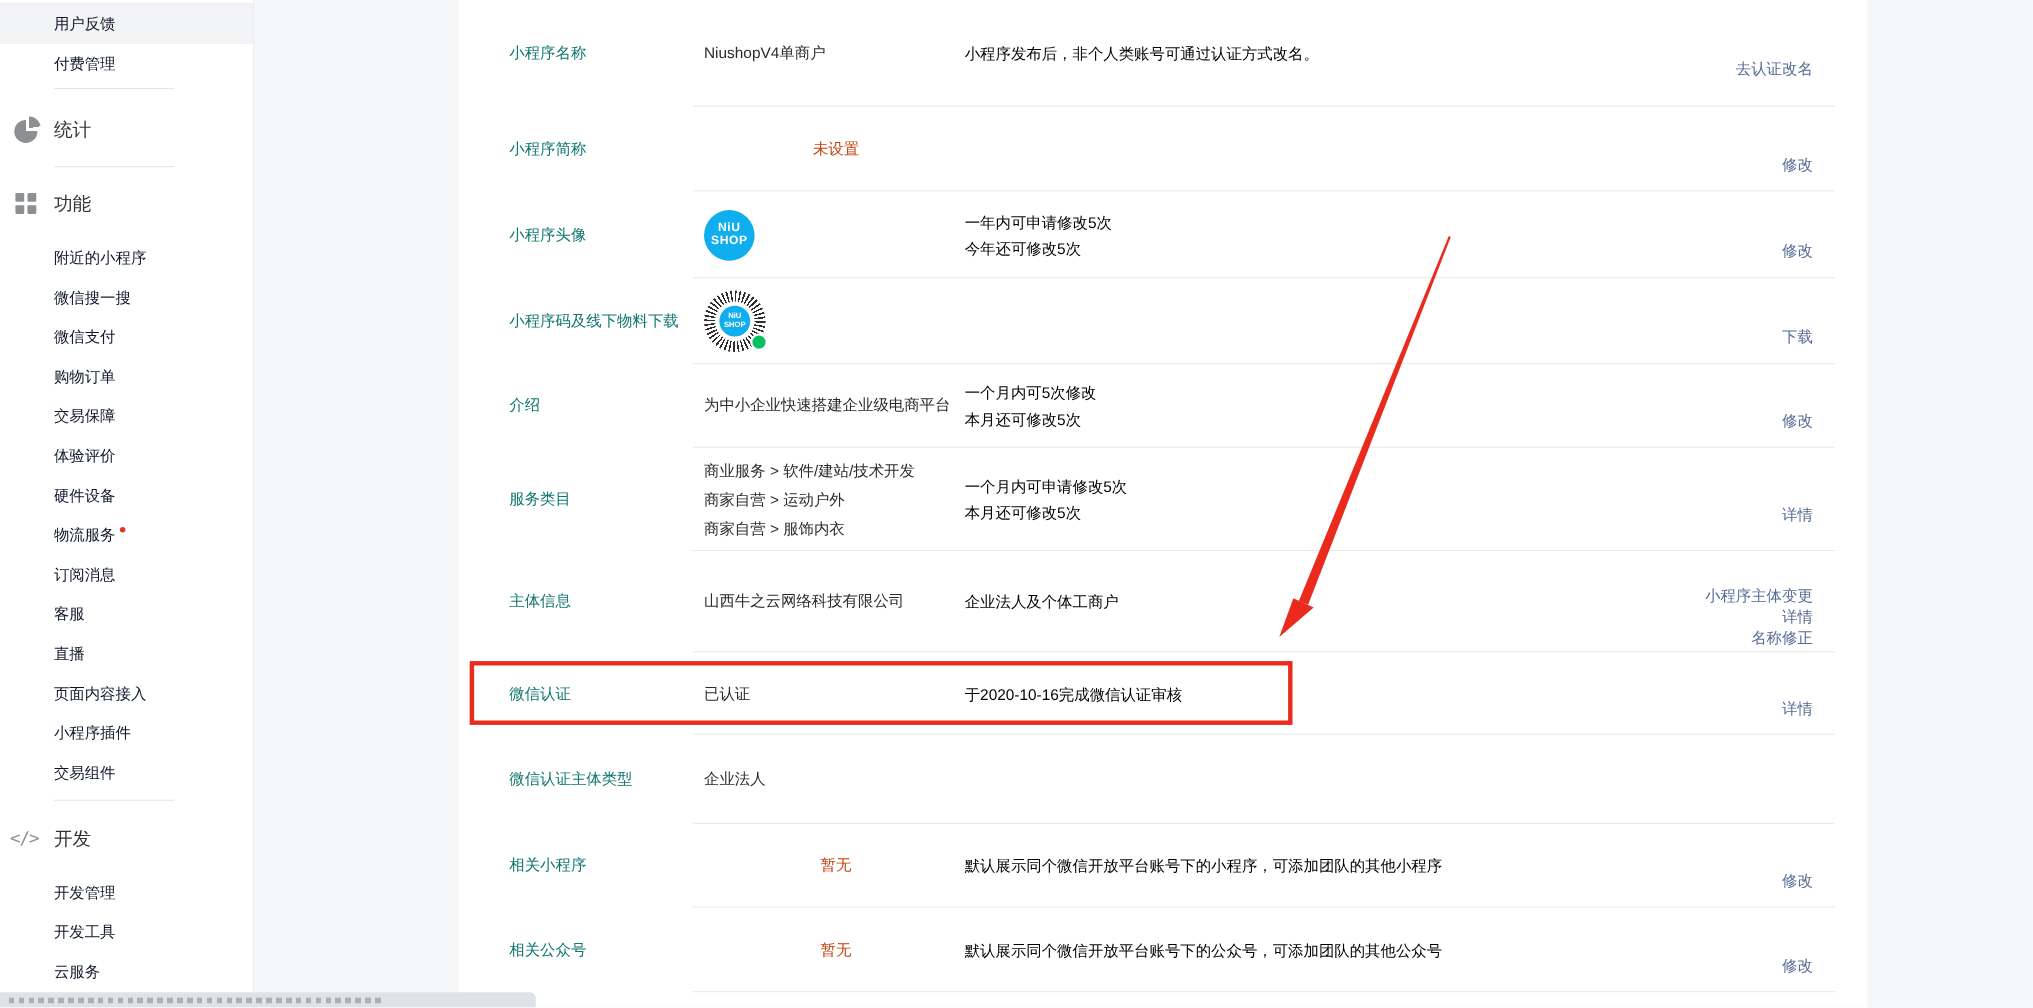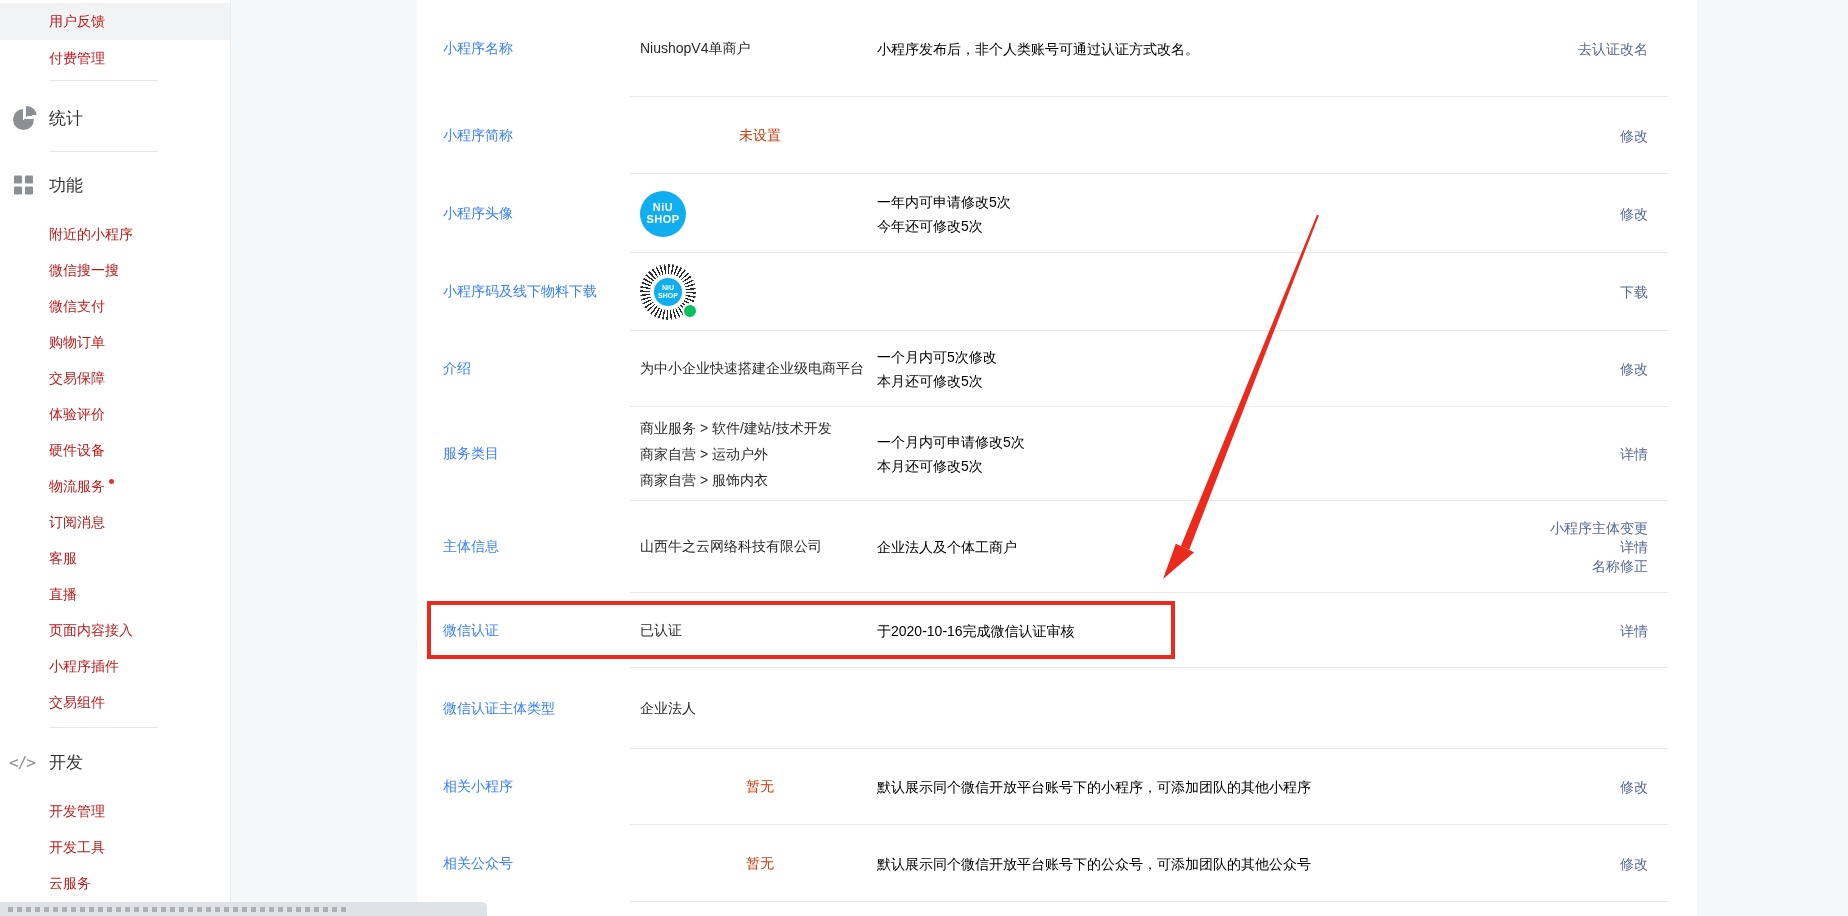--- a/index.html
+++ b/index.html
@@ -5,21 +5,21 @@
   html,body{margin:0;padding:0;}
   body{width:1848px;height:916px;overflow:hidden;background:#f6f7f9;
        font-family:"Liberation Sans","DejaVu Sans",sans-serif;color:#2c2c2c;position:relative;}
   .page{position:absolute;inset:0;}
 
   
   .sidebar{position:absolute;left:0;top:0;width:230px;height:916px;background:#fff;
            border-right:1px solid #eaecef;}
   .side-topline{position:absolute;left:0;top:3px;width:230px;height:1px;background:#e9e9e9;}
   .side-item{position:relative;height:37px;display:flex;align-items:center;padding-left:49px;
-             font-size:14px;color:#b91c1c;cursor:pointer;box-sizing:border-box;}
+             font-size:14px;color:#0f172a;cursor:pointer;box-sizing:border-box;}
   .side-group1{position:absolute;top:3px;left:0;width:230px;}
   .side-item.selected{background:#f2f3f5;}
   .side-divider{position:absolute;left:49px;width:109px;height:1px;background:#e7e7e7;}
   .side-section{position:absolute;left:0;width:230px;height:36px;display:flex;align-items:center;}
   .side-section .sec-label{position:absolute;left:49px;font-size:17px;color:#333;}
   .feature-list{position:absolute;top:217px;left:0;width:230px;}
   .feature-list .side-item,.dev-list .side-item{height:36px;}
   .dev-list{position:absolute;top:794px;left:0;width:230px;}
   .red-dot{width:5px;height:5px;border-radius:50%;background:#e0362c;margin-left:4px;
            transform:translateY(-6px);display:inline-block;}
@@ -33,26 +33,26 @@
       display:grid;grid-template-columns:1fr 1fr;grid-template-rows:1fr 1fr;gap:3px;}
   .icon-grid i{background:#8d9093;border-radius:1px;}
   .icon-code{position:absolute;left:9px;top:50%;transform:translateY(-50%);font-size:16px;
       color:#8d9093;font-family:"DejaVu Sans Mono","Liberation Mono",monospace;letter-spacing:-1px;}
 
   
   .card{position:absolute;left:417px;top:0;width:1280px;height:916px;background:#fff;}
   .row{position:relative;}
   .row::after{content:"";position:absolute;left:213px;right:29px;bottom:0;height:1px;background:#e9e9e9;}
   .cell{position:absolute;top:50%;transform:translateY(-50%);font-size:14px;}
-  .lbl{left:26px;width:180px;color:#3b82f6;}
+  .lbl{left:46px;width:180px;color:#0f766e;}
   .val{left:223px;width:240px;color:#2b2b2b;}
   .val.muted{color:#c2410c;text-align:center;}
   .val .vline{line-height:26px;white-space:nowrap;width:330px;}
   .desc{left:460px;width:560px;color:#000000;line-height:24px;}
-  .links{right:49px;text-align:right;line-height:19px;}
+  .links{right:49px;text-align:right;line-height:19px;margin-top:14px;}
   .links a{color:#576b95;text-decoration:none;cursor:pointer;display:block;font-size:14px;}
 
   
   .avatar{width:46px;height:46px;border-radius:50%;background:#10aeef;color:#fff;display:flex;
           flex-direction:column;align-items:center;justify-content:center;font-weight:bold;
           line-height:1.05;font-size:11px;letter-spacing:.5px;}
   .qr{width:56px;height:56px;border-radius:50%;position:relative;
       background:repeating-conic-gradient(#2e2e2e 0deg 3.5deg,#fff 3.5deg 9deg);}
   .qr::before{content:"";position:absolute;inset:10px;border-radius:50%;background:#fff;}
   .qr-center{position:absolute;inset:14px;border-radius:50%;background:#10aeef;color:#fff;

